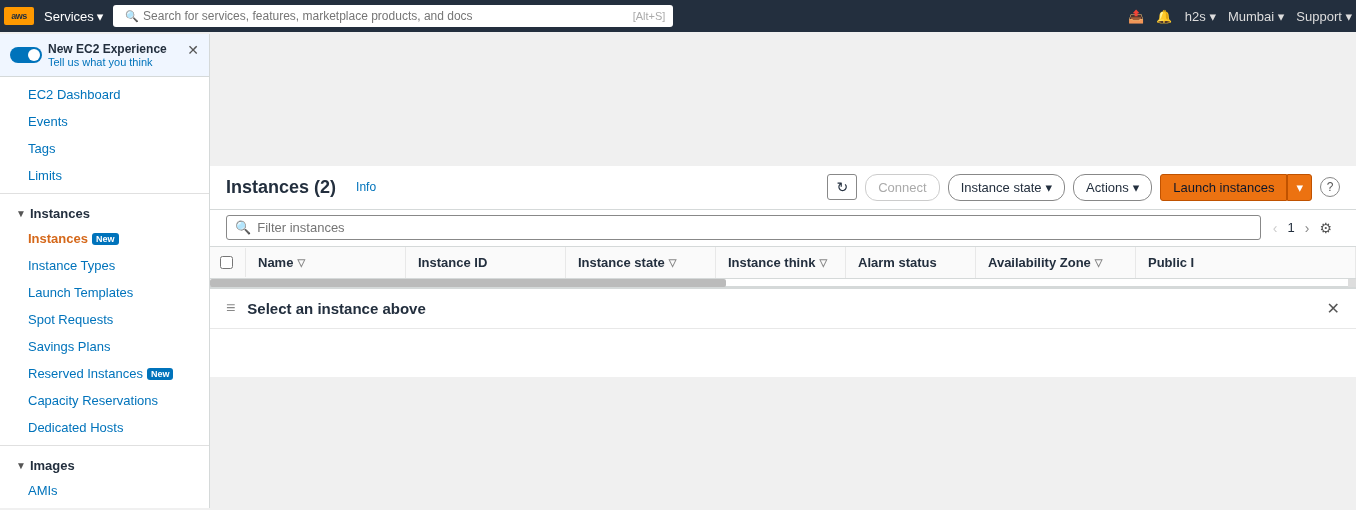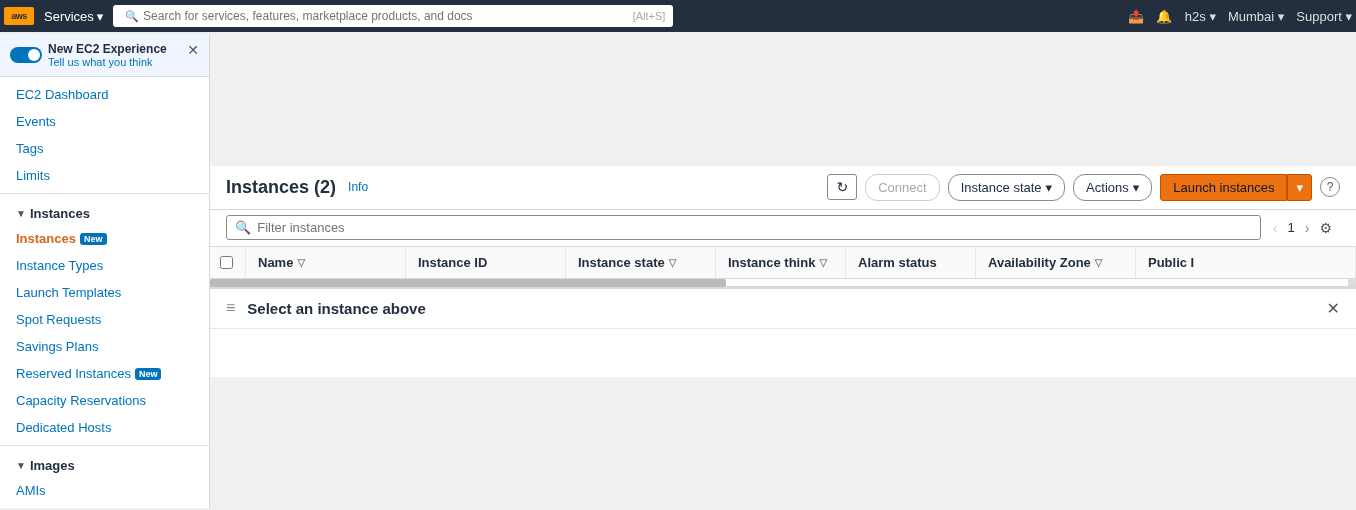--- a/index.html
+++ b/index.html
@@ -54,21 +54,21 @@
     .toggle-knob {
       width: 12px; height: 12px; background: #fff; border-radius: 50%;
       position: absolute; top: 2px; right: 2px;
     }
     .new-exp-text { font-size: 12px; font-weight: bold; color: #232f3e; }
     .new-exp-link { font-size: 11px; color: #0073bb; cursor: pointer; display: block; }
     .close-banner { color: #555; cursor: pointer; font-size: 14px; }
 
     .sidebar-nav { padding: 4px 0; }
     .sidebar-item {
-      padding: 6px 16px; cursor: pointer; color: #0073bb; font-size: 13px;
+      padding: 6px 28px; cursor: pointer; color: #0073bb; font-size: 13px;
       display: flex; align-items: center; gap: 4px;
     }
     .sidebar-item.active { color: #d5681a; font-weight: bold; }
     .sidebar-section-header {
       padding: 8px 16px 4px; color: #232f3e; font-weight: bold; font-size: 13px;
       display: flex; align-items: center; gap: 4px; cursor: pointer;
     }
     .new-badge {
       background: #0073bb; color: #fff; font-size: 9px; padding: 1px 4px;
       border-radius: 3px; font-weight: bold;
@@ -79,21 +79,21 @@
     
     .content-area {
       flex: 1; display: flex; flex-direction: column; overflow: hidden; position: relative;
     }
 
     
     .toolbar {
       background: #fff; border-bottom: 1px solid #d5d9d9;
       padding: 8px 16px; display: flex; align-items: center; gap: 8px; flex-shrink: 0;
     }
-    .page-title-area { display: flex; align-items: center; gap: 12px; margin-right: auto; }
+    .page-title-area { display: flex; align-items: center; gap: 20px; margin-right: auto; }
     .page-title { font-size: 18px; font-weight: bold; color: #232f3e; }
     .info-link { color: #0073bb; font-size: 12px; cursor: pointer; }
     .btn {
       padding: 5px 12px; border-radius: 12px; cursor: pointer; font-size: 13px;
       display: flex; align-items: center; gap: 4px; white-space: nowrap;
     }
     .btn-default {
       background: #fff; border: 1px solid #888; color: #232f3e;
     }
     .btn-default.disabled { color: #aaa; border-color: #ccc; cursor: not-allowed; }

